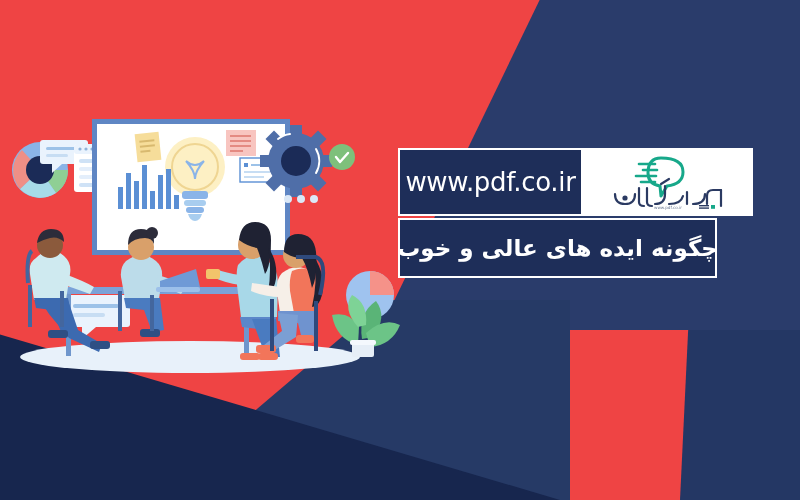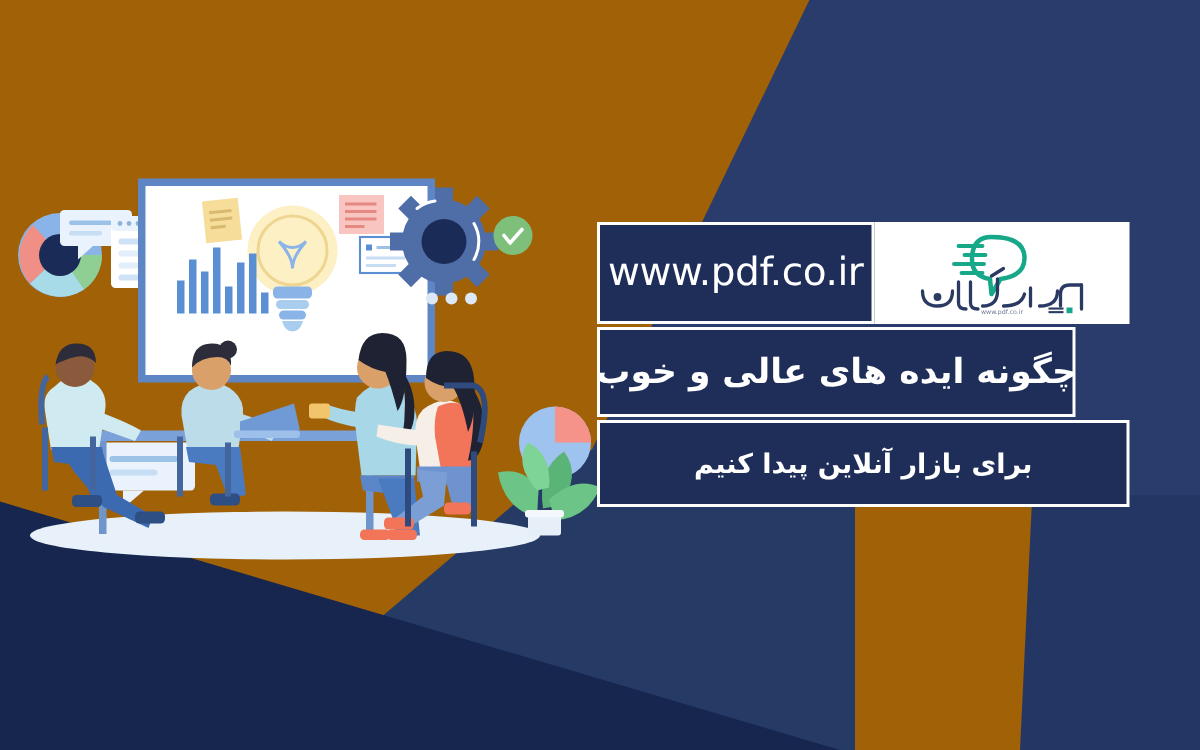--- a/index.html
+++ b/index.html
@@ -4,21 +4,21 @@
 <style>
   * { margin:0; padding:0; box-sizing:border-box; }
   html, body {
     width:800px; height:500px;
     font-family:"DejaVu Sans", sans-serif;
     overflow:hidden;
   }
   #stage{
     position:relative;
     width:800px; height:500px;
-    background:#a16207;
+    background:#ef4444;
     overflow:hidden;
   }
   
   .bg-layer{ position:absolute; inset:0; }
   .diag{ position:absolute; }
 
   .diag-right-light{
     top:0; right:0; width:420px; height:330px;
     background:#2a3c6b;
     clip-path:polygon(38% 0, 100% 0, 100% 100%, 0% 100%);
@@ -368,19 +368,16 @@
             <rect x="108" y="51" width="4" height="3.8" fill="#17a88a"></rect>
           </g>
         </svg>
       </div>
     </div>
 
     <div class="row row-head">
       <span class="headline">چگونه ایده های عالی و خوب</span>
     </div>
 
-    <div class="row row-sub">
-      <span class="subline">برای بازار آنلاین پیدا کنیم</span>
-    </div>
 
   </div>
 
 </div>
 
 </body></html>

